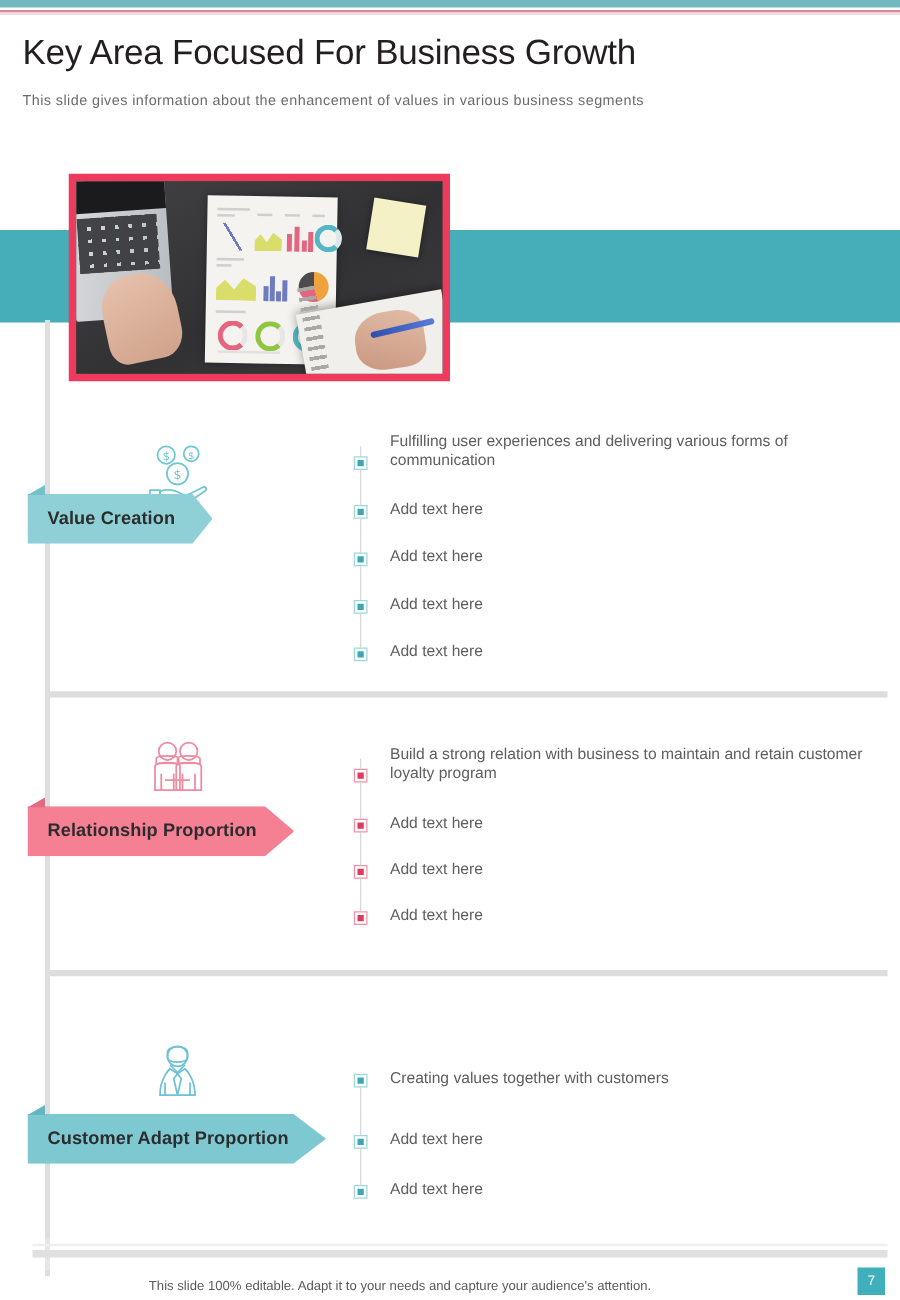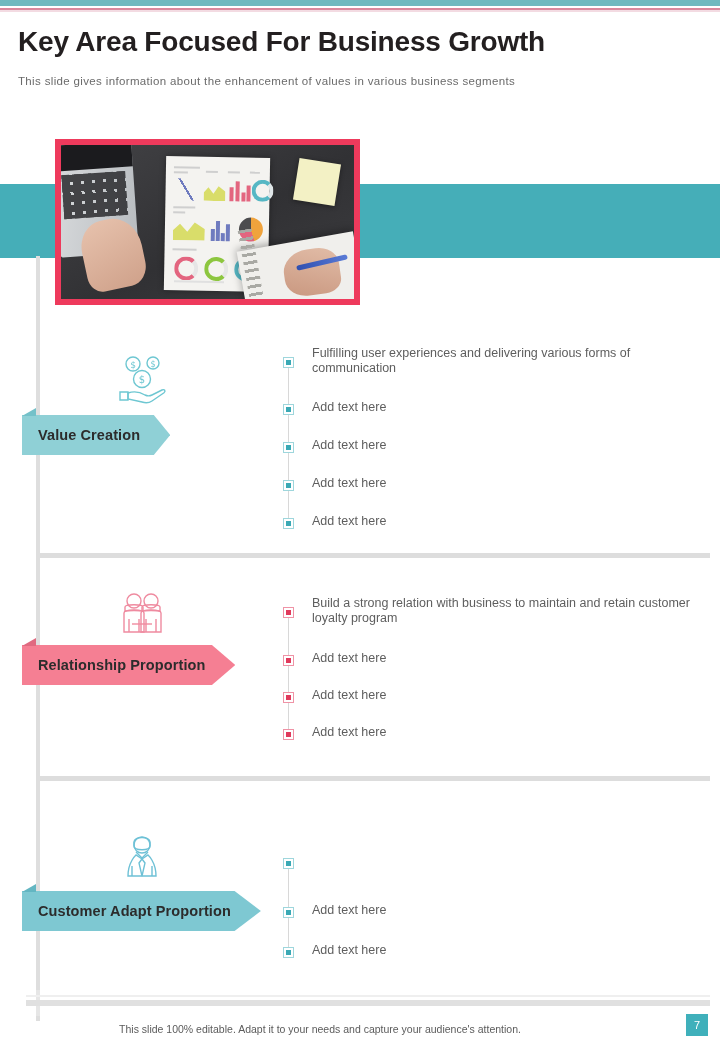--- a/index.html
+++ b/index.html
@@ -13,21 +13,21 @@
   .slide{position:relative;width:720px;height:1040px;background:#fff;overflow:hidden;}
 
   
   .top-teal-rule{position:absolute;left:0;top:0;width:720px;height:6px;background:#6fb9bf;}
   .top-pink-rule{position:absolute;left:0;top:8px;width:720px;height:2px;background:#d9889c;}
   .top-pink-rule2{position:absolute;left:0;top:10px;width:720px;height:2px;background:#f3dbe2;}
 
   
   .title{
     position:absolute;left:18px;top:26px;
-    font-size:28px;font-weight:700;color:#231f20;
+    font-size:28px;font-weight:400;color:#231f20;
     letter-spacing:-0.2px;white-space:nowrap;
   }
   .subtitle{
     position:absolute;left:18px;top:75px;
     font-size:11.5px;color:#6b6b6b;letter-spacing:.35px;white-space:nowrap;
   }
 
   
   .teal-band{position:absolute;left:0;top:184px;width:720px;height:74px;background:#45aeb8;}
 
@@ -107,21 +107,21 @@
   }
   .banner .label{
     font-size:14.5px;font-weight:700;color:#2c2c2c;white-space:nowrap;
     position:relative;z-index:3;letter-spacing:.1px;
   }
   .banner .shape{position:absolute;left:0;top:0;height:40px;width:100%;z-index:1;}
   .banner .tail{position:absolute;left:0;top:-7px;width:14px;height:8px;z-index:2;}
 
   
   .bullets{position:absolute;left:283px;width:420px;}
-  .bullet-row{position:relative;display:flex;align-items:center;}
+  .bullet-row{position:relative;display:flex;align-items:flex-end;}
   .bullet-box{
     position:relative;flex:0 0 auto;width:11px;height:11px;
     box-sizing:border-box;border:1px solid #bfbfbf;background:#fff;margin-top:3px;
   }
   .bullet-box i{position:absolute;left:2px;top:2px;width:5px;height:5px;display:block;}
   .bullet-text{margin-left:18px;font-size:12.5px;line-height:15px;color:#5e5e5e;}
   .bullet-connector{position:absolute;left:5px;width:1px;background:#d8d8d8;}
 
   
   .foot-rule{position:absolute;left:26px;top:1000px;width:684px;height:6px;background:#e0e0e0;}
@@ -217,21 +217,21 @@
         <circle cx="21" cy="12" r="7"></circle>
           <text x="21" y="16" font-size="9" fill="#6ec7d2" stroke="none" text-anchor="middle" font-family="DejaVu Sans">$</text>
         <circle cx="41" cy="11" r="6"></circle>
           <text x="41" y="15" font-size="8" fill="#6ec7d2" stroke="none" text-anchor="middle" font-family="DejaVu Sans">$</text>
         <circle cx="30" cy="27" r="8.5"></circle>
           <text x="30" y="31" font-size="10" fill="#6ec7d2" stroke="none" text-anchor="middle" font-family="DejaVu Sans">$</text>
         <path d="M8 40 L8 48 L16 48 L16 40 Z"></path>
         <path d="M16 41 C22 39, 28 40, 33 43 C36 44.5, 38 44, 40 43 L50 38 C52.5 36.8, 54 39, 52 40.8 L40 49 C37 51, 33 51, 30 50 L16 47 Z"></path>
       </svg>
     </div>
-    <div class="banner" style="top:415px;">
+    <div class="banner" style="top:395px;">
       <div class="body">
         <svg class="shape" viewBox="0 0 236 40" preserveAspectRatio="none">
           <path d="M0 0 H210 L236 20 L210 40 H0 Z" fill="#8fd0d6"></path>
         </svg>
         <svg class="tail" viewBox="0 0 14 8" preserveAspectRatio="none">
           <path d="M0 8 L14 0 L14 8 Z" fill="#74c1c9"></path>
         </svg>
         <span class="label">Value Creation</span>
       </div>
     </div>
@@ -349,20 +349,21 @@
         </svg>
         <span class="label">Customer Adapt Proportion</span>
       </div>
     </div>
     <div class="bullets" style="top:855px;">
       <div class="bullet-connector" style="top:11px;height:85px;"></div>
       <div class="bullet-row" style="margin-bottom:34px;">
         <span class="bullet-box" style="border-color:#9ed6dc;">
             <i style="background:#3aa9b5;"></i>
           </span>
+        <span class="bullet-text">Creating values together with customers</span>
       </div>
       <div class="bullet-row" style="margin-bottom:25px;">
         <span class="bullet-box" style="border-color:#9ed6dc;">
             <i style="background:#3aa9b5;"></i>
           </span>
         <span class="bullet-text">Add text here</span>
       </div>
       <div class="bullet-row">
         <span class="bullet-box" style="border-color:#9ed6dc;">
             <i style="background:#3aa9b5;"></i>

